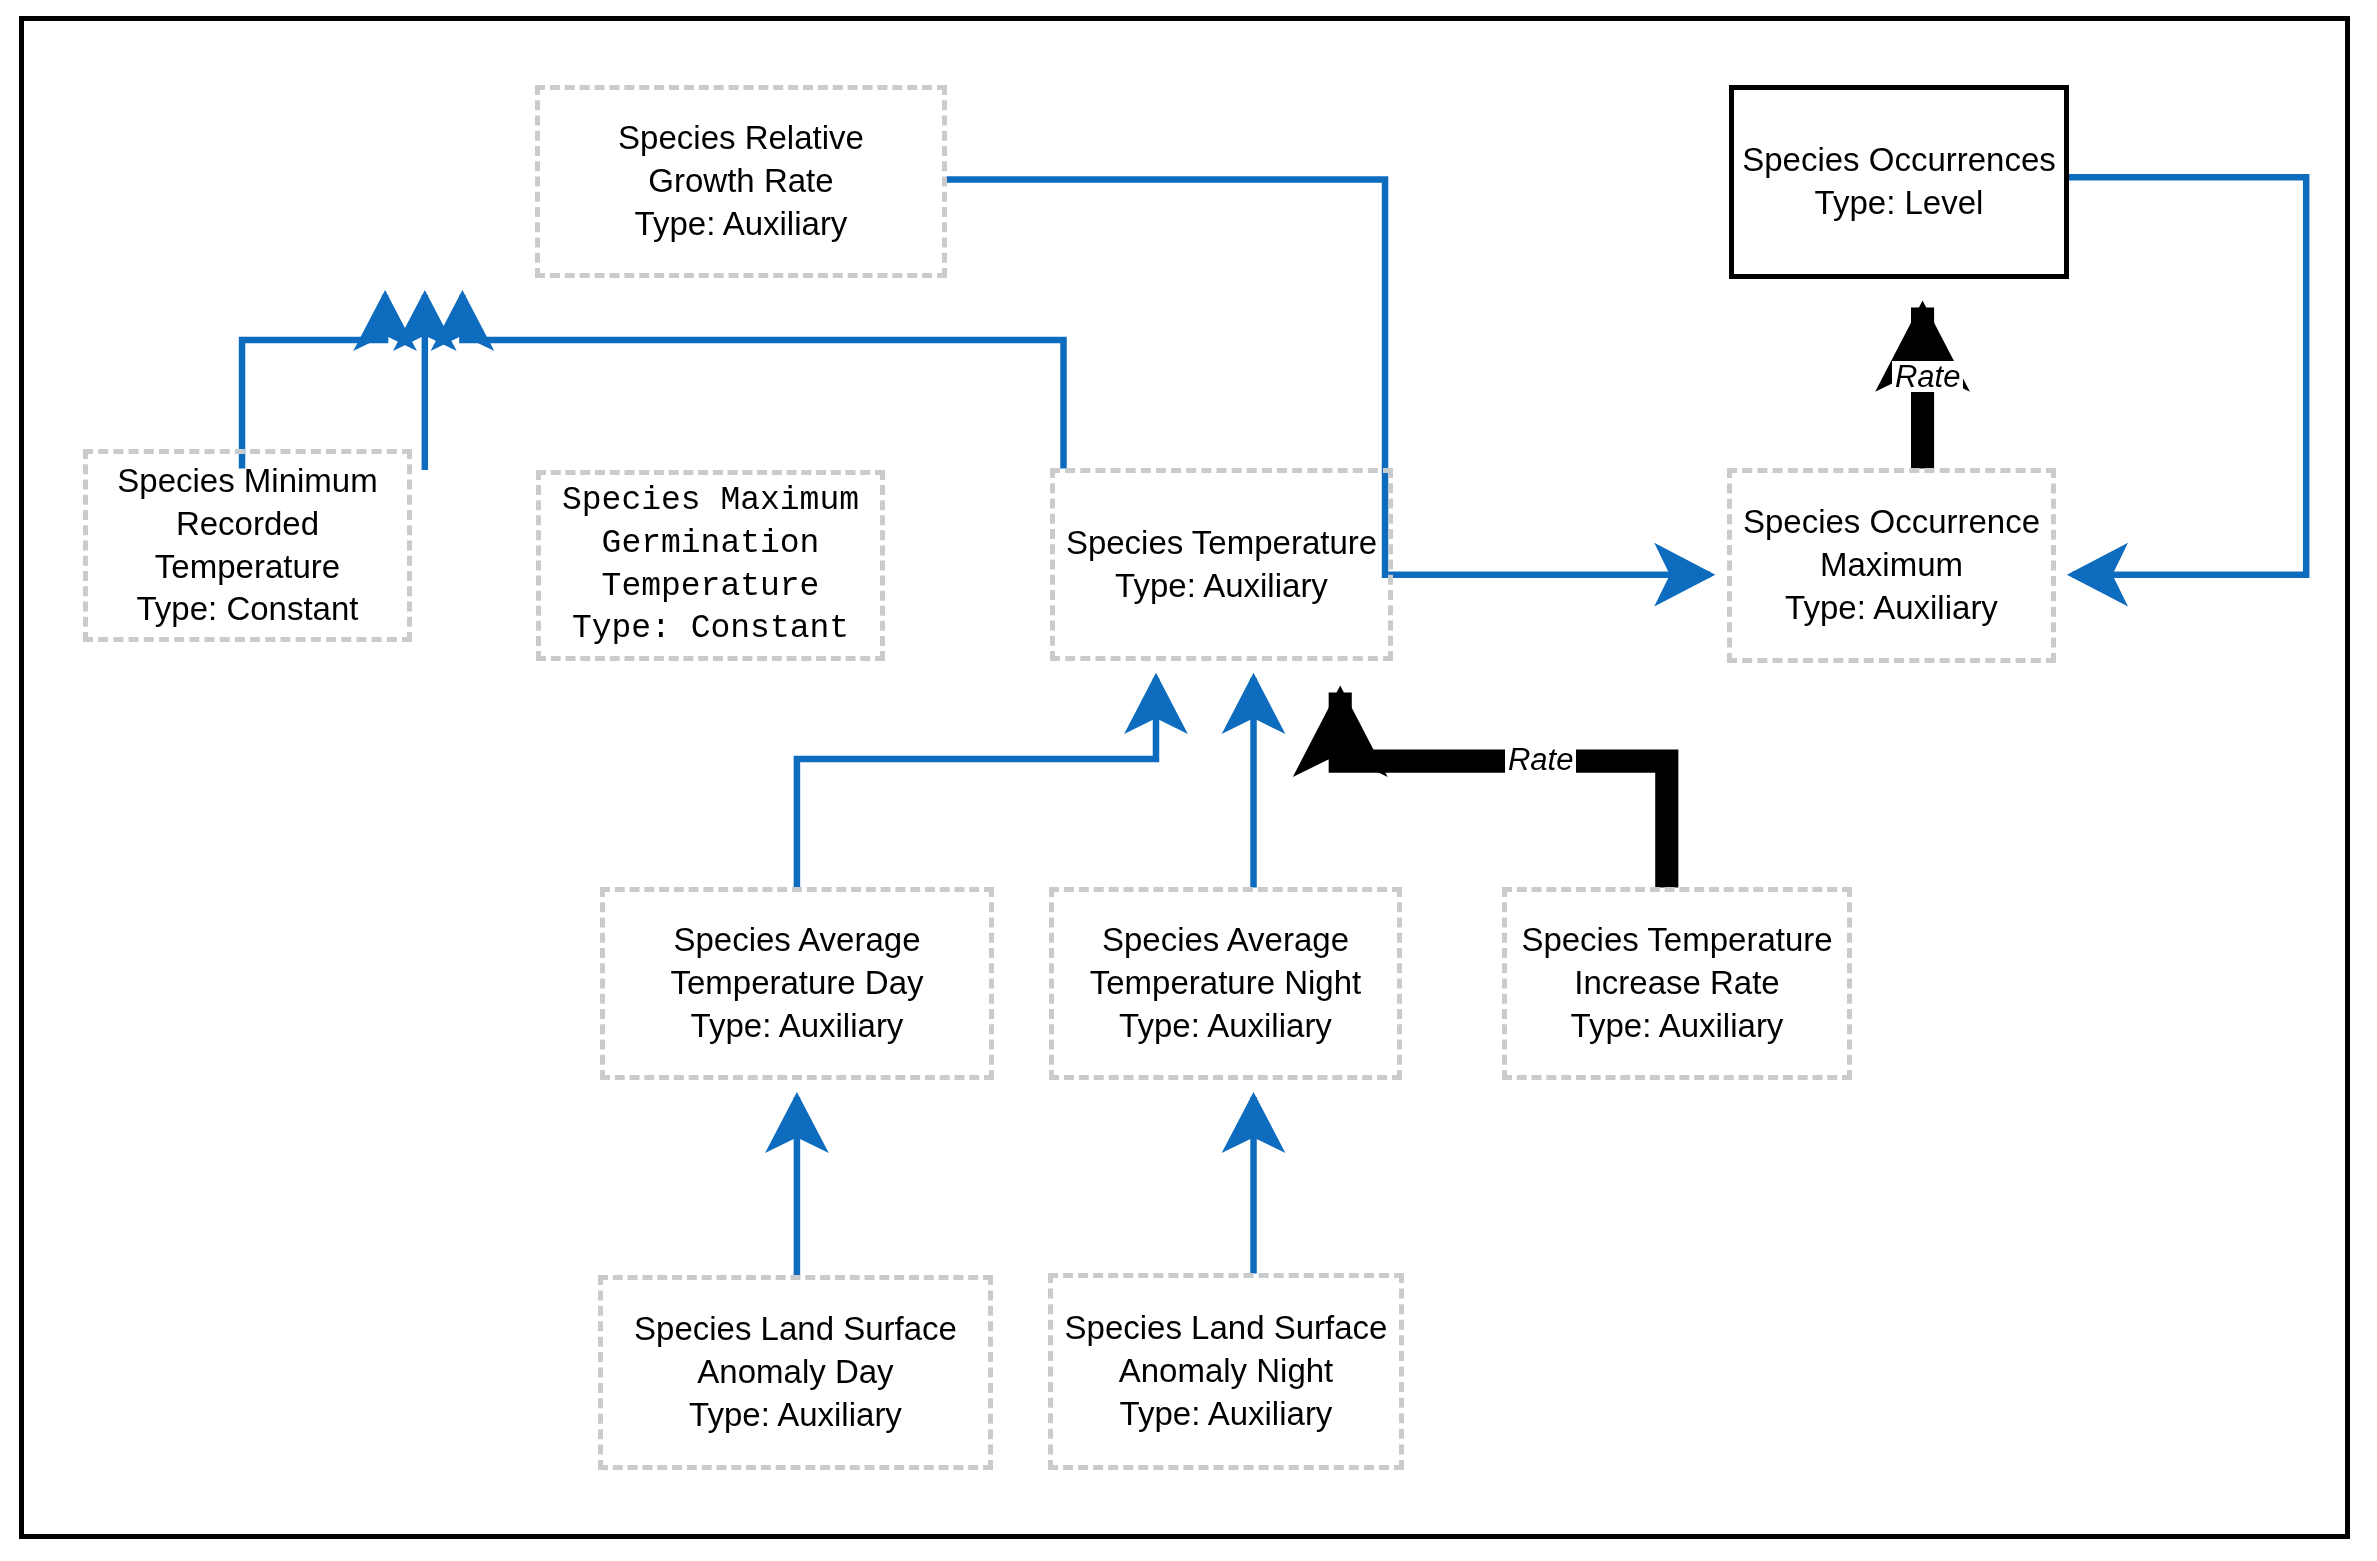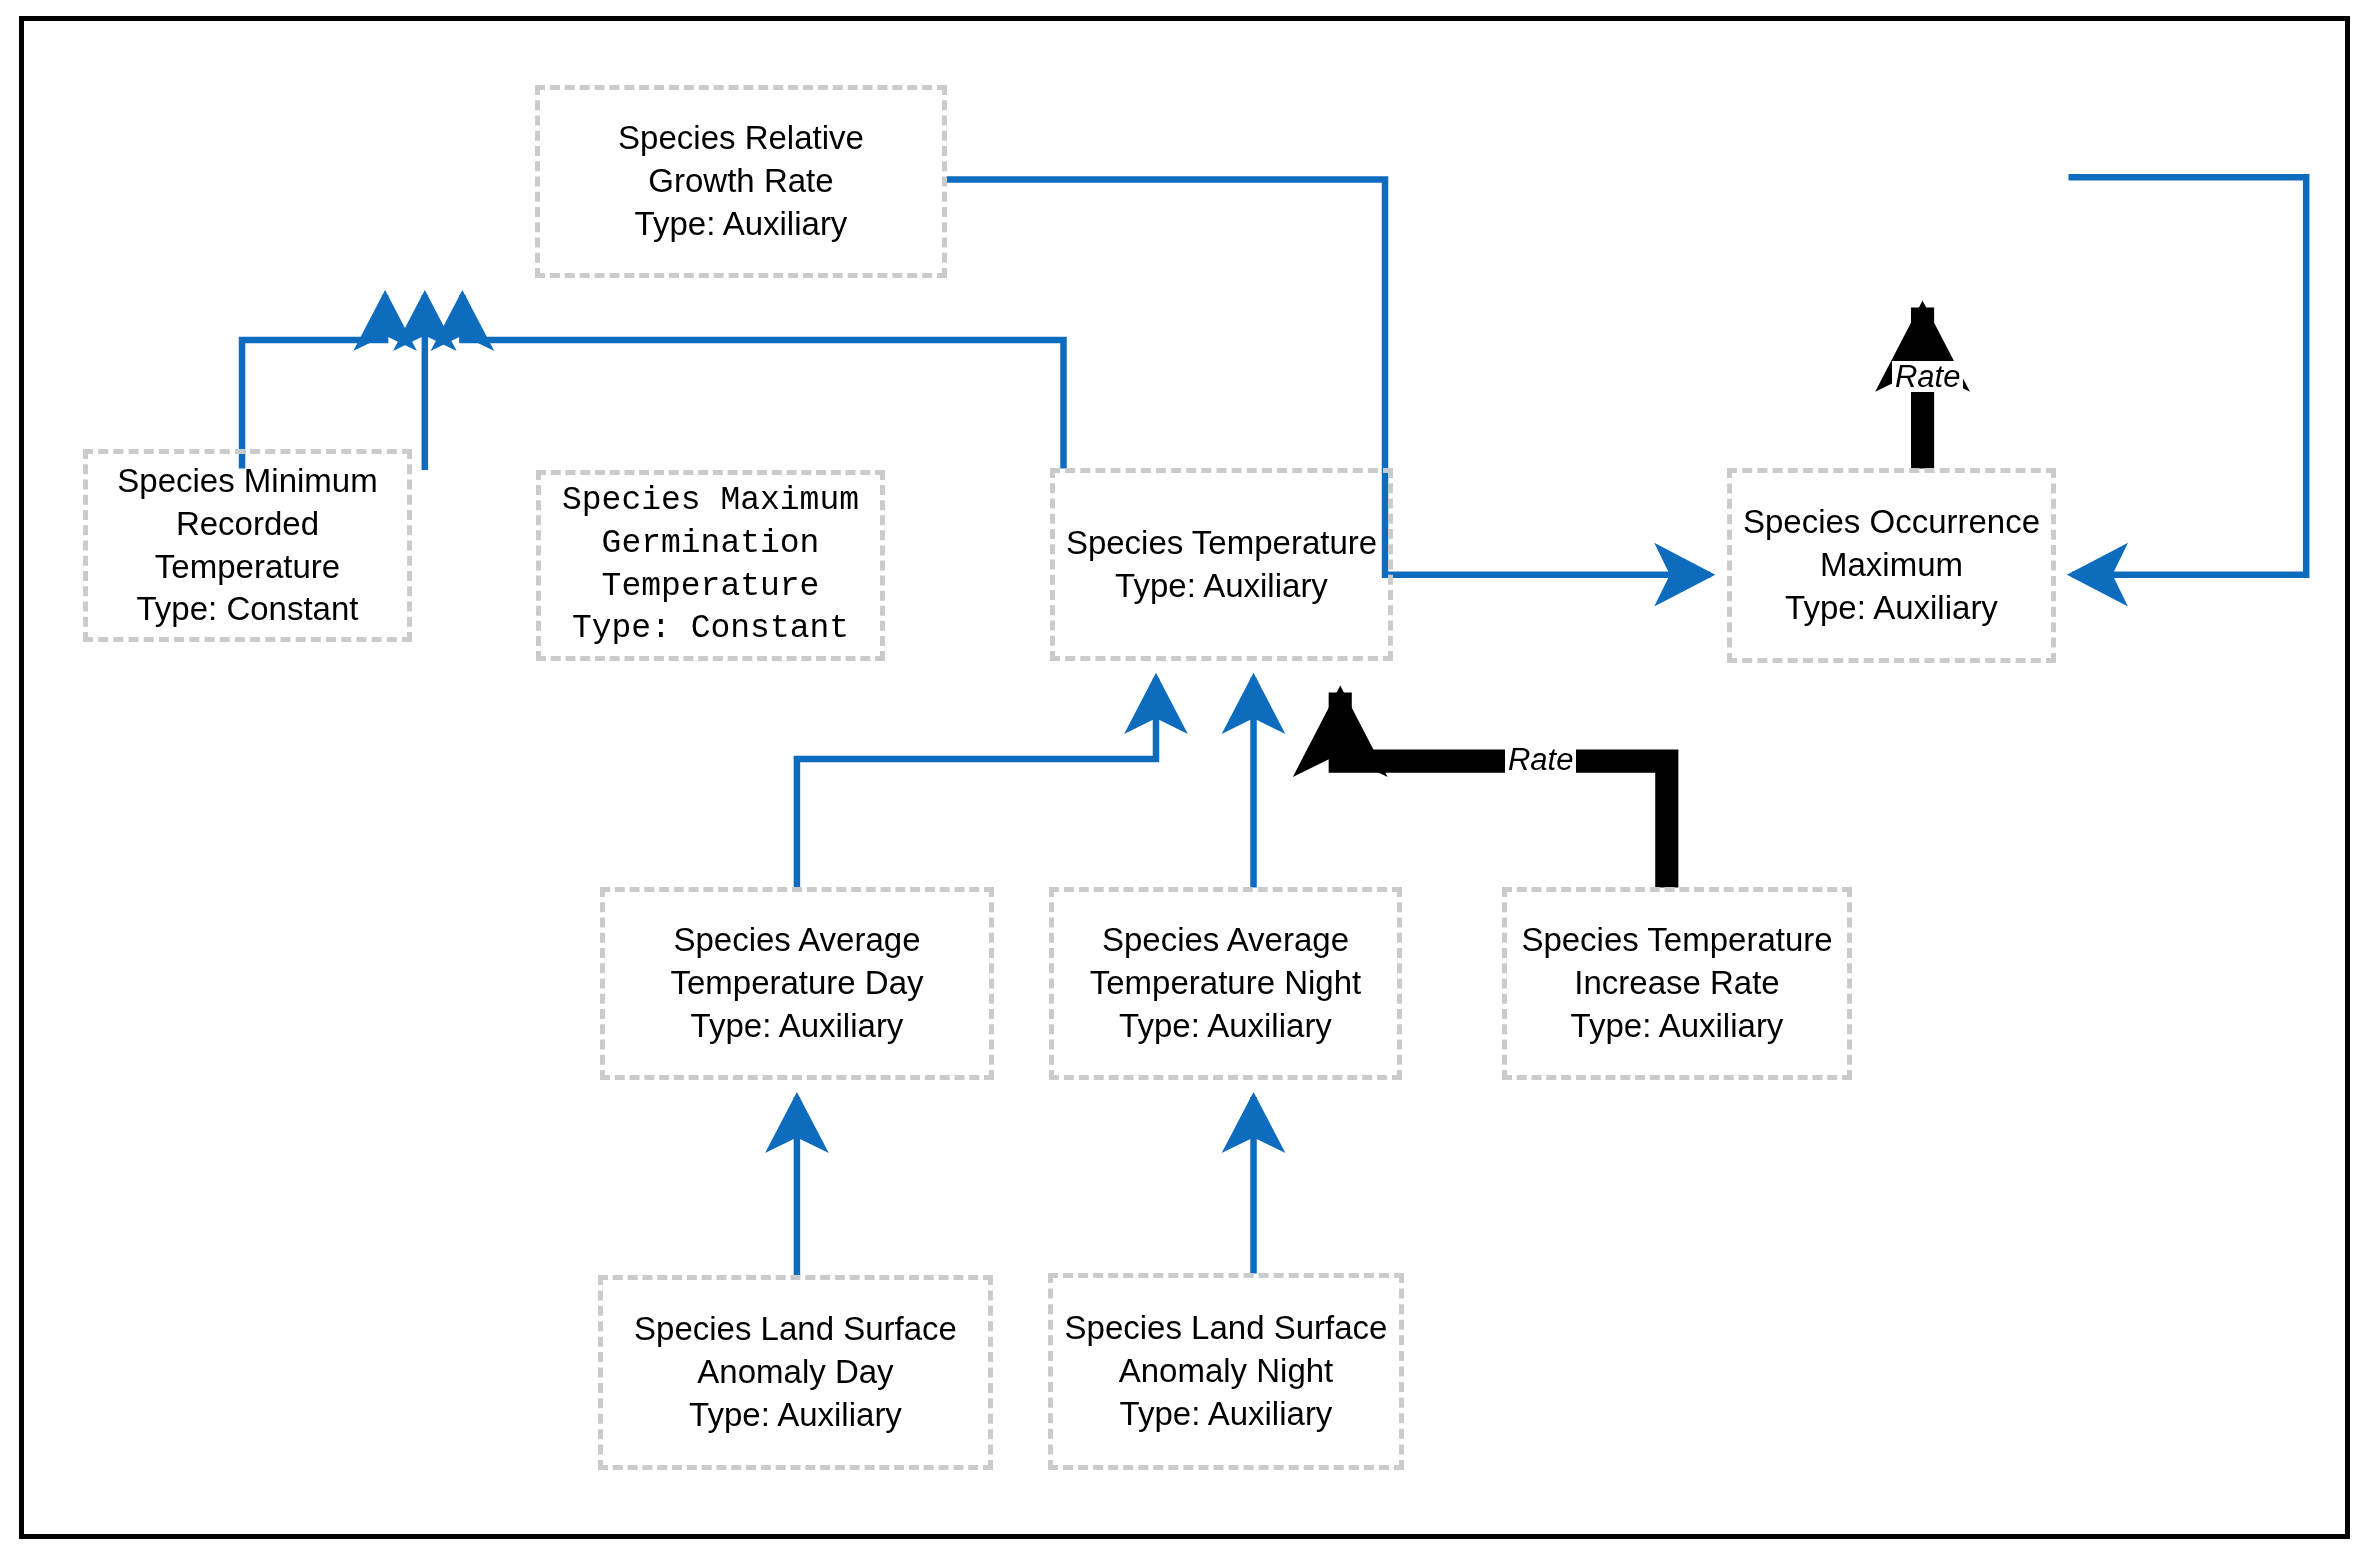--- a/index.html
+++ b/index.html
@@ -100,20 +100,24 @@
       <path d="M2307,1228 L2307,1053 L1855,1053 L1855,958" marker-end="url(#blackhead)"></path>
     </g>
   </svg>
 
   <div class="node aux" style="left:535px;top:85px;width:412px;height:193px;">
     <span class="lbl">Species Relative
 Growth Rate
 Type: Auxiliary</span>
   </div>
 
+  <div class="node level" style="left:1729px;top:85px;width:340px;height:194px;">
+    <span class="lbl">Species Occurrences
+Type: Level</span>
+  </div>
 
   <div class="node constant" style="left:83px;top:449px;width:329px;height:193px;">
     <span class="lbl">Species Minimum
 Recorded
 Temperature
 Type: Constant</span>
   </div>
 
   <div class="node constant" style="left:536px;top:470px;width:349px;height:191px;font-family:Liberation Mono, monospace;">
     <span class="lbl">Species Maximum

